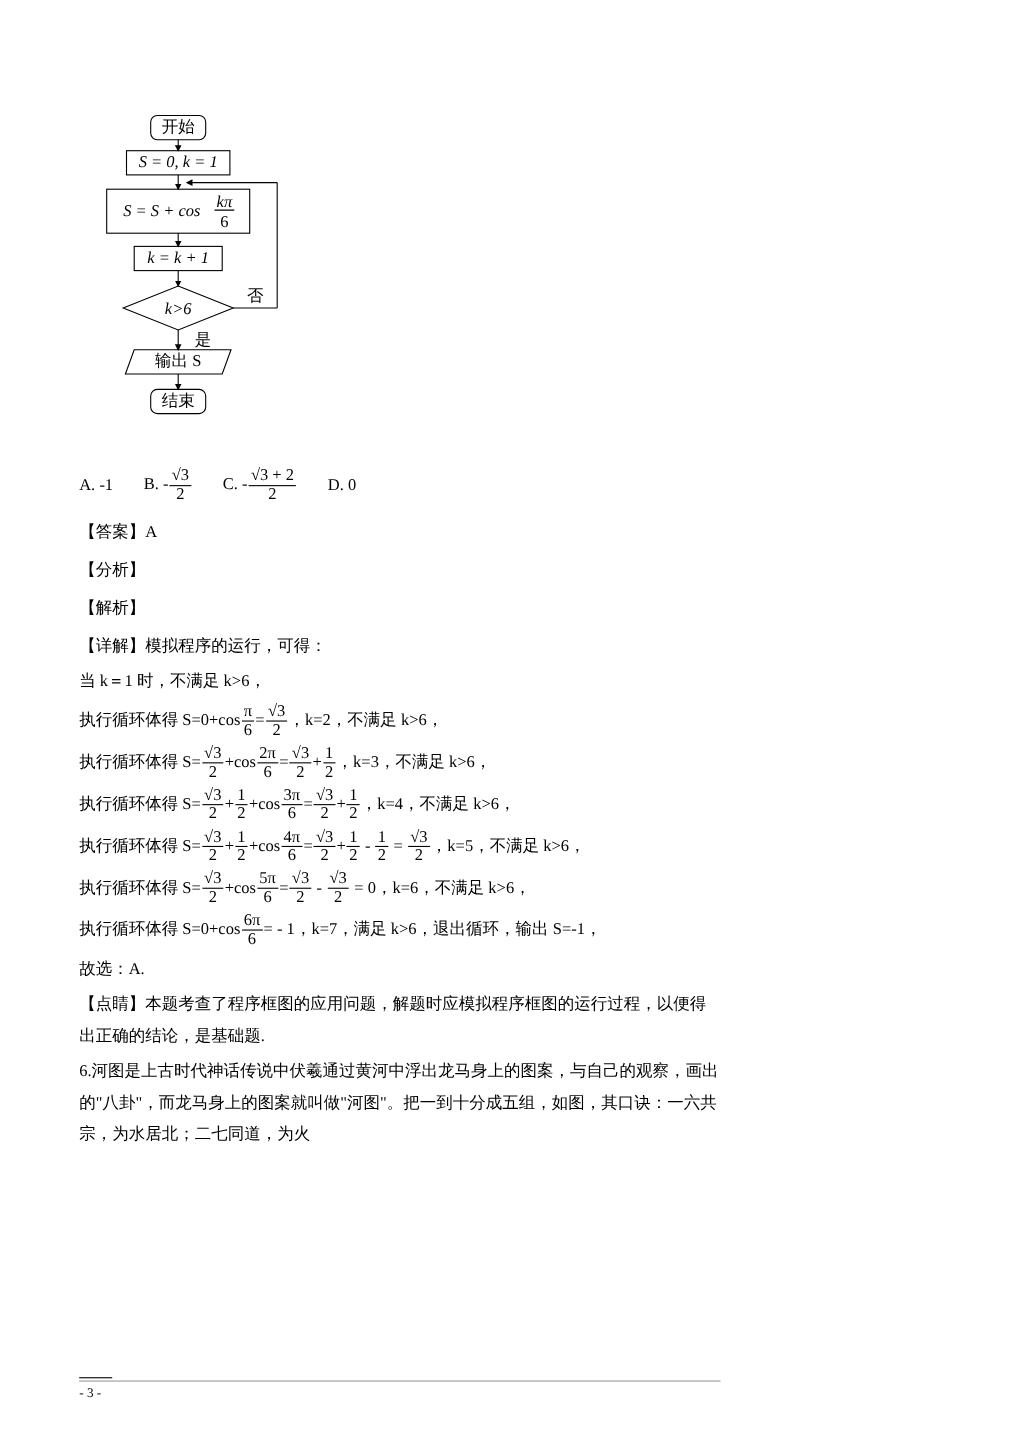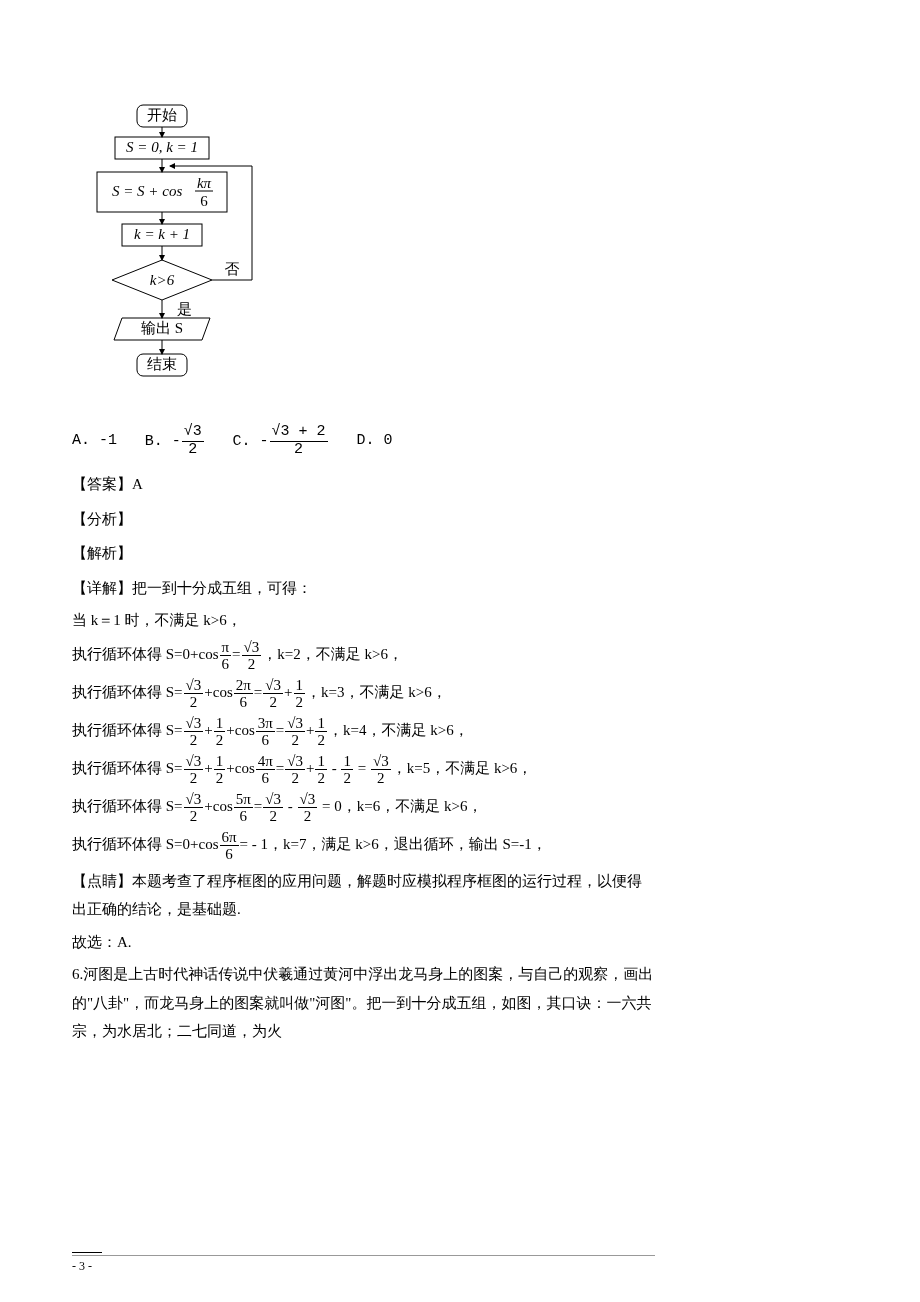--- a/index.html
+++ b/index.html
@@ -20,21 +20,21 @@
   }
   .flowchart {
     position: relative;
     margin-left: 10px;
     margin-bottom: 14px;
   }
   .flowchart svg { display: block; }
   .fc-text { font-size: 15px; fill: #000; font-family: "SimSun", serif; }
   .fc-math { font-style: italic; }
   .options { margin: 8px 0 12px 0; }
-  .options .opt { display: inline-block; margin-right: 24px; vertical-align: middle; font-family: Liberation Mono, monospace; }
+  .options .opt { display: inline-block; margin-right: 24px; vertical-align: middle; }
   .label { margin: 6px 0; }
   .para { margin: 4px 0; }
   .frac {
     display: inline-block; vertical-align: middle; text-align: center;
     line-height: 1.1; font-size: 15px; padding: 0 1px;
   }
   .frac .num { display: block; border-bottom: 1px solid #000; padding: 0 2px; }
   .frac .den { display: block; padding: 0 2px; }
   .footer {
     position: absolute;
@@ -108,21 +108,21 @@
   <div class="options">
     <span class="opt"><span>A. </span><span>-1</span></span>
     <span class="opt"><span>B. </span><span>-</span><span class="frac"><span class="num">√3</span><span class="den">2</span></span></span>
     <span class="opt"><span>C. </span><span>-</span><span class="frac"><span class="num">√3 + 2</span><span class="den">2</span></span></span>
     <span class="opt"><span>D. </span><span>0</span></span>
   </div>
 
   <div class="label">【答案】A</div>
   <div class="label">【分析】</div>
   <div class="label">【解析】</div>
-  <div class="para">【详解】把一到十分成五组，可得：</div>
+  <div class="para">【详解】模拟程序的运行，可得：</div>
   <div class="para">当 k＝1 时，不满足 k&gt;6，</div>
 
   <div class="para">
     <span>执行循环体得 S=</span><span>0+cos</span><span class="frac"><span class="num">π</span><span class="den">6</span></span><span>=</span><span class="frac"><span class="num">√3</span><span class="den">2</span></span><span>，k=2，不满足 k&gt;6，</span>
   </div>
 
   <div class="para">
     <span>执行循环体得 S=</span><span class="frac"><span class="num">√3</span><span class="den">2</span></span><span>+cos</span><span class="frac"><span class="num">2π</span><span class="den">6</span></span><span>=</span><span class="frac"><span class="num">√3</span><span class="den">2</span></span><span>+</span><span class="frac"><span class="num">1</span><span class="den">2</span></span><span>，k=3，不满足 k&gt;6，</span>
   </div>
 
@@ -135,19 +135,19 @@
   </div>
 
   <div class="para">
     <span>执行循环体得 S=</span><span class="frac"><span class="num">√3</span><span class="den">2</span></span><span>+cos</span><span class="frac"><span class="num">5π</span><span class="den">6</span></span><span>=</span><span class="frac"><span class="num">√3</span><span class="den">2</span></span><span> - </span><span class="frac"><span class="num">√3</span><span class="den">2</span></span><span> = 0</span><span>，k=6，不满足 k&gt;6，</span>
   </div>
 
   <div class="para">
     <span>执行循环体得 S=</span><span>0+cos</span><span class="frac"><span class="num">6π</span><span class="den">6</span></span><span>= - 1</span><span>，k=7，满足 k&gt;6，退出循环，输出 S=-1，</span>
   </div>
 
+  <div class="para">故选：A.</div>
   <div class="para">【点睛】本题考查了程序框图的应用问题，解题时应模拟程序框图的运行过程，以便得出正确的结论，是基础题.</div>
-  <div class="para">故选：A.</div>
   <div class="para">6.河图是上古时代神话传说中伏羲通过黄河中浮出龙马身上的图案，与自己的观察，画出的"八卦"，而龙马身上的图案就叫做"河图"。把一到十分成五组，如图，其口诀：一六共宗，为水居北；二七同道，为火</div>
 
   <div class="under-footer-line"></div>
   <div class="footer">- 3 -</div>
 </div>
 
 </body></html>

